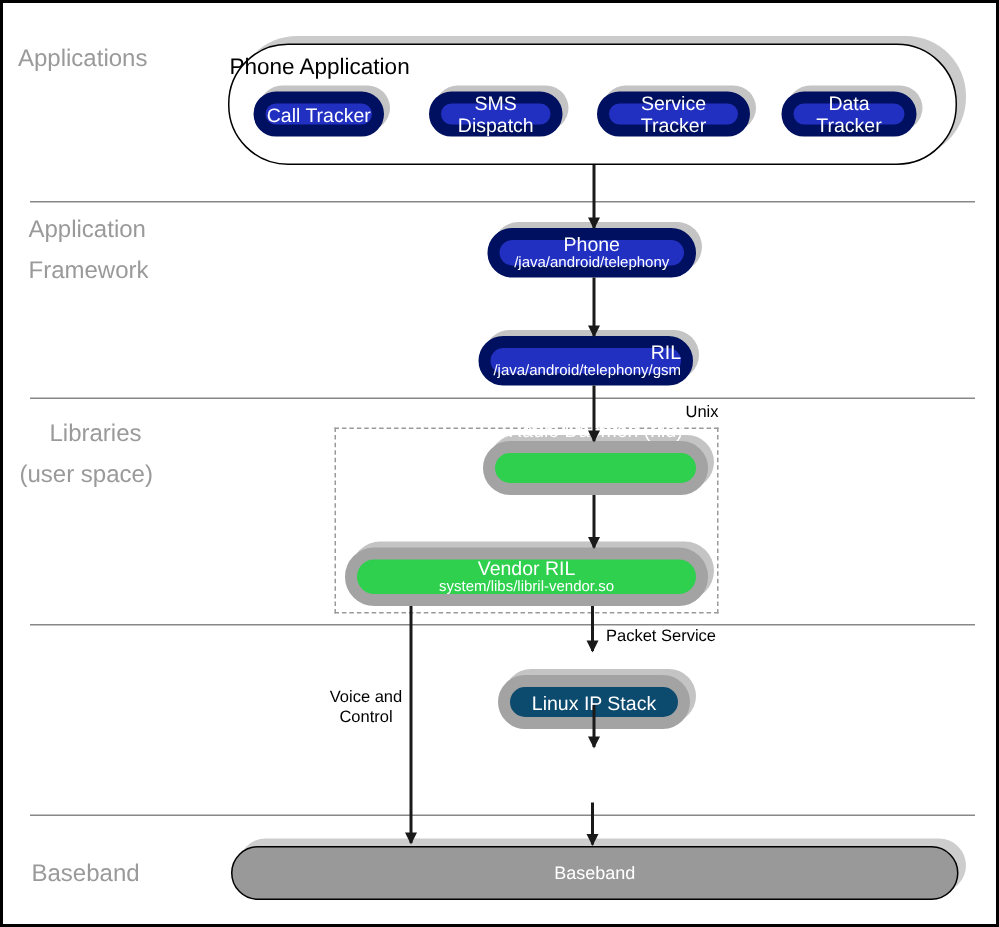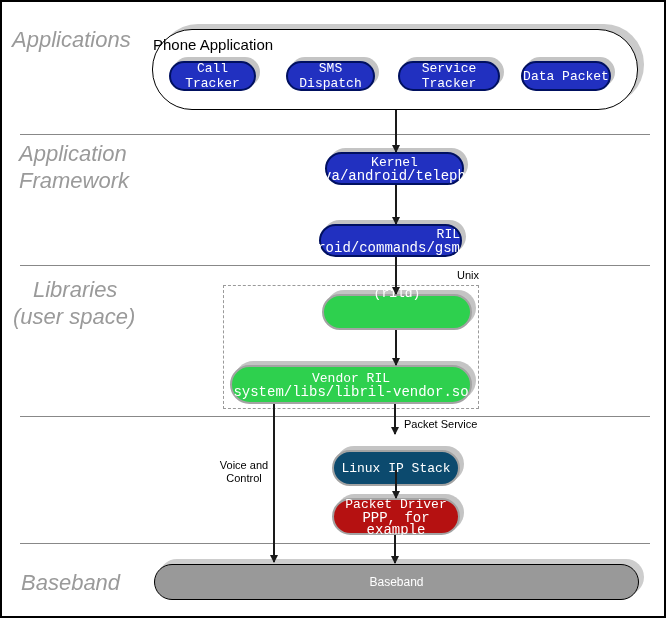--- a/index.html
+++ b/index.html
@@ -2,33 +2,33 @@
 <html><head>
 <meta charset="utf-8">
 <style>
   html,body{margin:0;padding:0;background:#fff;}
   .canvas{
     position:relative;width:666px;height:618px;background:#ffffff;
     border:2px solid #000;box-sizing:border-box;overflow:hidden;
     font-family:"Liberation Sans", sans-serif;
   }
   .divider{position:absolute;left:18px;width:630px;height:0;border-top:1px solid #888;}
-  .section-label{position:absolute;color:#9a9a9a;font-size:22px;line-height:27px;white-space:nowrap;font-style:italic;}
+  .section-label{position:absolute;color:#9a9a9a;font-size:16px;line-height:27px;white-space:nowrap;}
   .app-container{
     position:absolute;left:150px;top:27px;width:486px;height:81px;background:#fff;
     border:1px solid #000;border-radius:40px;box-shadow:6px -5px 0 #cbcbcb;box-sizing:border-box;
   }
   .app-container-title{position:absolute;left:0;right:0;top:6px;font-size:15px;color:#000;}
   .pill{
     position:absolute;display:flex;flex-direction:column;align-items:center;justify-content:center;
     color:#fff;text-align:center;box-sizing:border-box;
-    box-shadow:4px -4px 0 #c4c4c4;border:2px solid #a3a3a3;font-family:Liberation Mono, monospace;
+    box-shadow:4px -4px 0 #c4c4c4;border:8px solid #a3a3a3;
   }
   .pill .title{font-size:13px;line-height:15px;}
-  .pill .subtitle{font-size:14px;line-height:12px;}
+  .pill .subtitle{font-size:10px;line-height:12px;}
   .blue{border-color:#001060;}
   .app-pill{height:30px;border-radius:16px;top:31px;}
   .dashed-box{position:absolute;left:221px;top:283px;width:256px;height:124px;border:1px dashed #9a9a9a;box-sizing:border-box;}
   .small-label{position:absolute;font-size:11px;line-height:13px;color:#000;white-space:nowrap;}
   .vline{position:absolute;width:0;border-left:2px solid #1a1a1a;}
   .vline.arrow::after{
     content:"";position:absolute;bottom:-1px;left:-5px;width:0;height:0;
     border-left:4px solid transparent;border-right:4px solid transparent;border-top:8px solid #1a1a1a;
   }
   .baseband-bar{
@@ -62,51 +62,47 @@
     <div class="pill blue app-pill" style="left: 16px; width: 87px; background: rgb(33, 48, 192);">
       <span class="title">Call Tracker</span>
     </div>
     <div class="pill blue app-pill" style="left: 133px; width: 89px; background: rgb(33, 48, 192);">
       <span class="title">SMS Dispatch</span>
     </div>
     <div class="pill blue app-pill" style="left: 245px; width: 102px; background: rgb(33, 48, 192);">
       <span class="title">Service Tracker</span>
     </div>
     <div class="pill blue app-pill" style="left: 368px; width: 90px; background: rgb(33, 48, 192);">
-      <span class="title">Data Packet</span>
+      <span class="title">Data Tracker</span>
     </div>
   </div>
 
   <div class="dashed-box"></div>
   <div class="small-label" style="left:445px;top:267px;width:32px;text-align:right">Unix</div>
 
   <div class="pill blue" style="left: 323px; top: 150px; width: 139px; height: 33px; border-radius: 17px; background: rgb(33, 48, 192);">
-    <span class="title">Kernel</span>
+    <span class="title">Phone</span>
     <span class="subtitle">/java/android/telephony</span>
   </div>
   <div class="pill blue" style="left: 317px; top: 222px; width: 143px; height: 33px; border-radius: 17px; background: rgb(33, 48, 192); align-items: flex-end;">
     <span class="title">RIL</span>
-    <span class="subtitle">/java/android/commands/gsm</span>
+    <span class="subtitle">/java/android/telephony/gsm</span>
   </div>
 
   <div class="pill" style="left: 320px; top: 292px; width: 150px; height: 36px; border-radius: 18px; background: rgb(46, 208, 78); gap: 40px;">
     <span class="title">Radio Daemon (rild)</span>
     <span class="subtitle">/commands/rild</span>
   </div>
   <div class="pill" style="left: 228px; top: 363px; width: 242px; height: 39px; border-radius: 20px; background: rgb(46, 208, 78);">
     <span class="title">Vendor RIL</span>
     <span class="subtitle">system/libs/libril-vendor.so</span>
   </div>
 
   <div class="pill" style="left: 330px; top: 448px; width: 128px; height: 36px; border-radius: 18px; background: #0c4a6e;">
     <span class="title">Linux IP Stack</span>
-  </div>
-  <div class="pill" style="left: 330px; top: 496px; width: 128px; height: 37px; border-radius: 19px; background: rgb(181, 17, 17);">
-    <span class="title">Packet Driver</span>
-    <span class="subtitle">PPP, for example</span>
   </div>
 
   <div class="baseband-bar" style="background: rgb(153, 153, 153);">
     <span>Baseband</span>
   </div>
 
   <div class="vline arrow" style="left:393px;top:108px;height:42px"></div>
   <div class="vline arrow" style="left:393px;top:183px;height:39px"></div>
   <div class="vline arrow" style="left:393px;top:255px;height:37px"></div>
   <div class="vline arrow" style="left:393px;top:328px;height:35px"></div>

